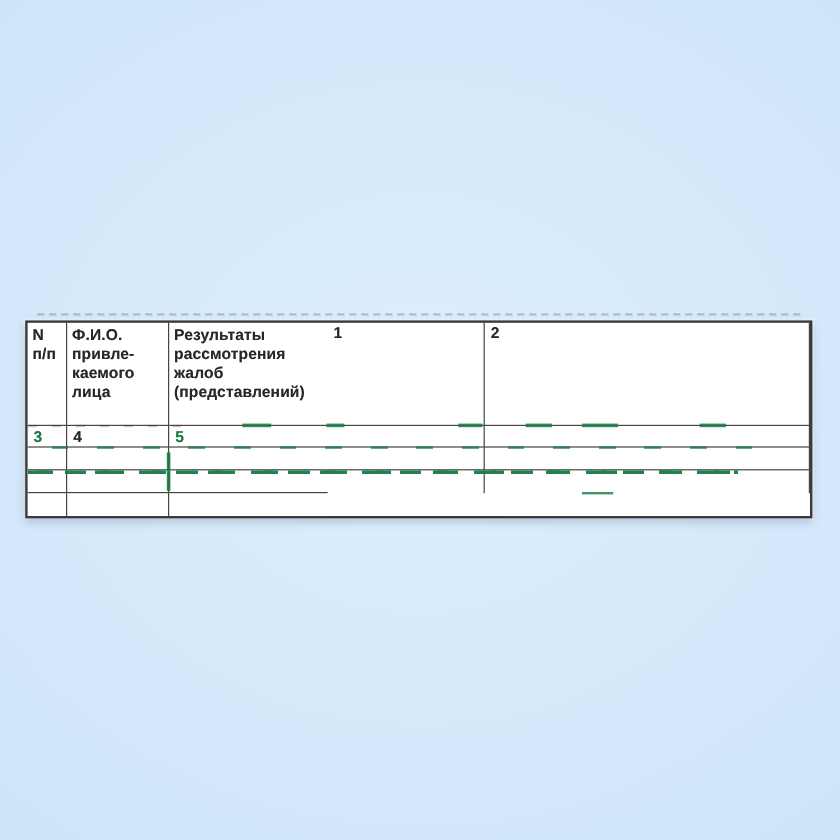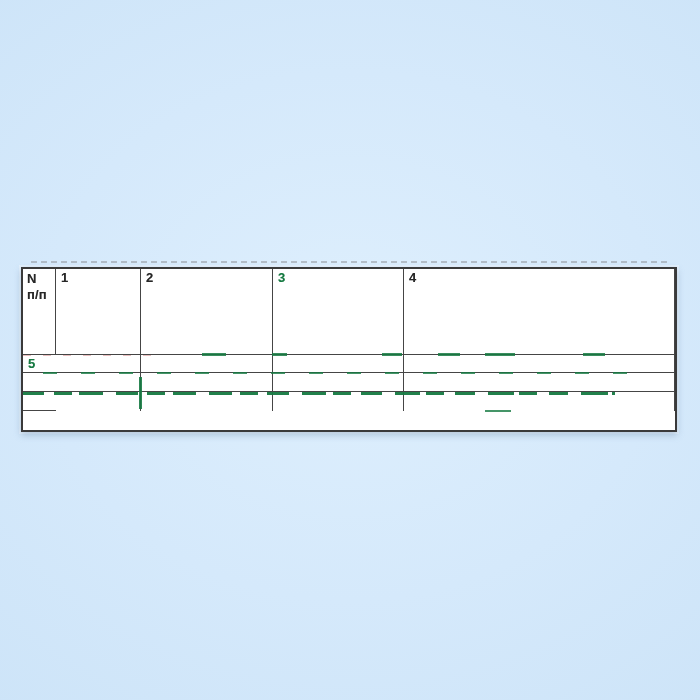--- a/index.html
+++ b/index.html
@@ -83,20 +83,26 @@
 <body>
 
 <div class="paper">
   <div class="artifact-top"></div>
   <div class="artifact-red"></div>
 
   <div class="tbl">
 
     <div class="cell hcell">N
 п/п</div>
+    <div class="cell hcell">Ф.И.О.
+привле-
+каемого
+лица</div>
+    <div class="cell hcell last-col">Результаты рассмотрения
+жалоб (представлений)</div>
 
     <div class="cell ncell" data-ink="dark">1</div>
     <div class="cell ncell" data-ink="dark">2</div>
     <div class="cell ncell" data-ink="green">3</div>
     <div class="cell ncell" data-ink="dark">4</div>
     <div class="cell ncell last-col" data-ink="green">5</div>
 
     <div class="cell"></div>
     <div class="cell"></div>
     <div class="cell"></div>

